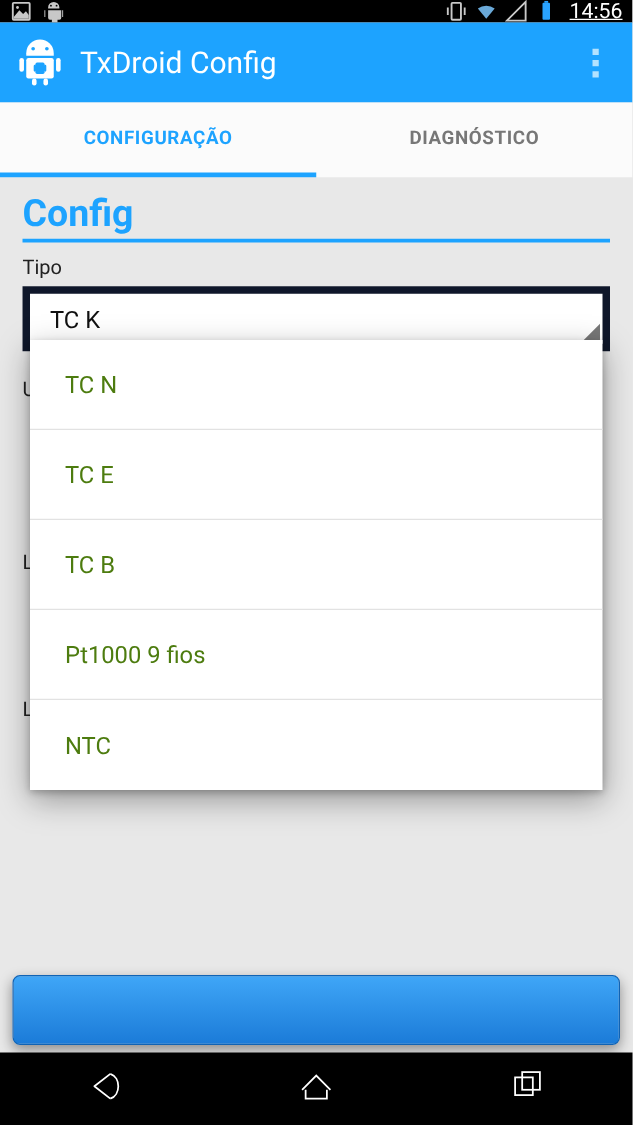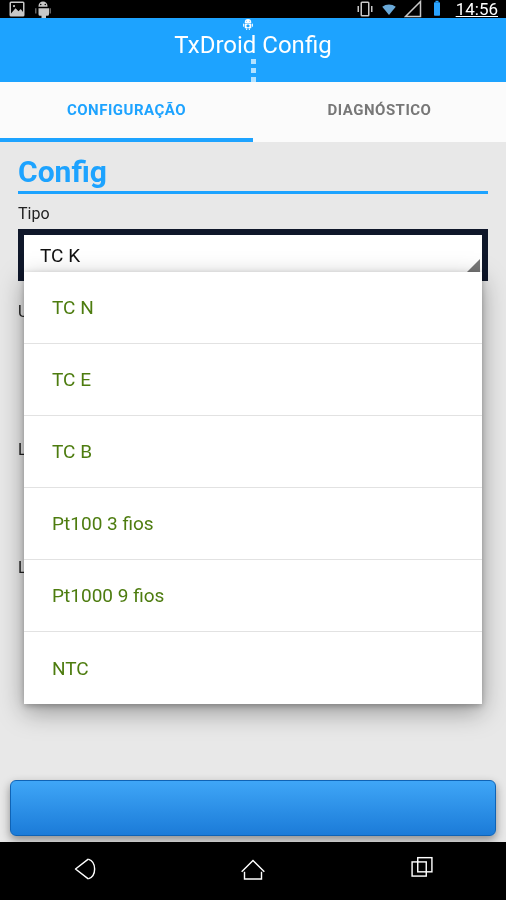--- a/index.html
+++ b/index.html
@@ -7,21 +7,21 @@
   
   
   .status-bar { height: 18px; background: #000; color: #fff; display: flex; align-items: center; padding: 0 8px; text-decoration: underline; }
   .status-left { display: flex; gap: 8px; align-items: center; }
   .status-right { margin-left: auto; display: flex; gap: 6px; align-items: center; }
   .status-icon { width: 18px; height: 18px; fill: #c8c8c8; }
   .status-clock { color: #fff; font-size: 17px; margin-left: 4px; }
   .batt { fill: #29a3ff; }
   
   
-  .action-bar { height: 64px; background: #1da3ff; display: flex; align-items: center; padding: 0 10px; flex-direction: column; }
+  .action-bar { height: 64px; background: #1da3ff; display: flex; align-items: center; padding: 0 10px; }
   .app-icon { width: 44px; height: 44px; margin-right: 10px; }
   .app-title { color: #fff; font-size: 24px; flex: 1; }
   .overflow { width: 40px; height: 44px; display: flex; align-items: center; justify-content: center; }
   .overflow-dots { display:flex; flex-direction:column; gap:4px;}
   .overflow-dots span { width:5px; height:5px; background:#b3e2ff; }
   
   
   .tabs { height: 60px; display: flex; background: #fbfbfb; }
   .tab { flex: 1; display: flex; align-items: center; justify-content: center; font-size: 15px; font-weight: 700; color: #777; letter-spacing: 0.5px; border-bottom: 4px solid transparent; }
   .tab.active { color: #1da3ff; border-bottom-color: #1da3ff; }
@@ -140,23 +140,20 @@
     <div class="dropdown-item">
         <span>TC N</span>
       </div>
     <div class="dropdown-item">
         <span>TC E</span>
       </div>
     <div class="dropdown-item">
         <span>TC B</span>
       </div>
     <div class="dropdown-item">
-        <span>Pt100 3 fios</span>
-      </div>
-    <div class="dropdown-item">
         <span>Pt1000 9 fios</span>
       </div>
     <div class="dropdown-item">
         <span>NTC</span>
       </div>
   </div>
 </div>
 
 <div class="nav-bar">
   <div class="nav-btn">

